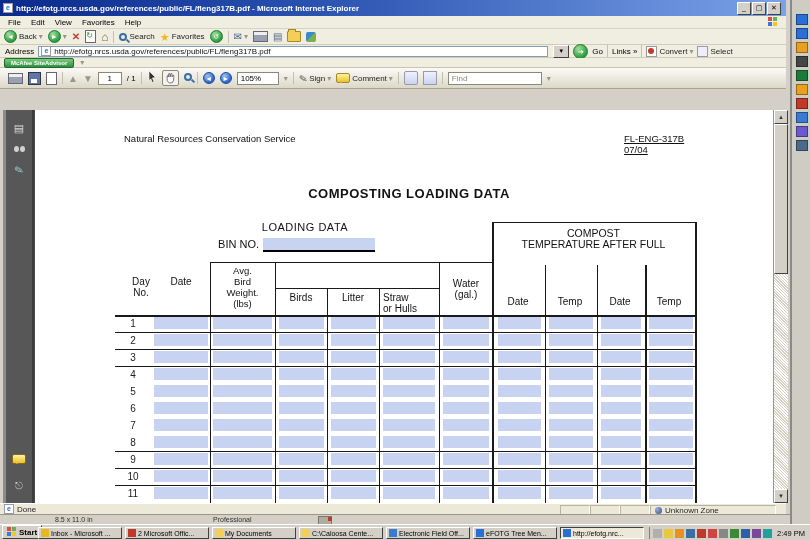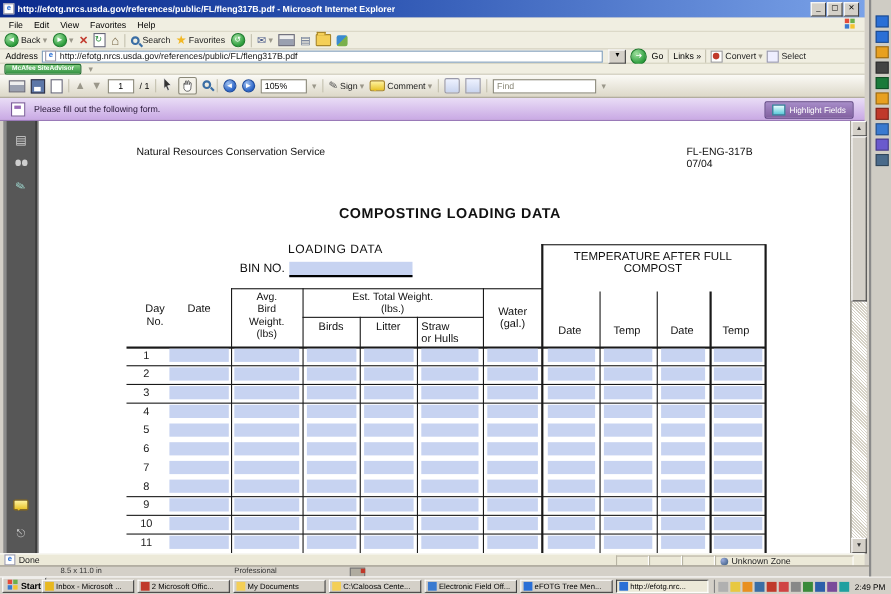--- a/index.html
+++ b/index.html
@@ -270,71 +270,59 @@
         <span class="graytri">▾</span>
     </span>
     <span class="sep"></span>
     <span class="layoutbtn toolpressed" style="padding:0;"></span>
     <span class="layoutbtn"></span>
     <span class="sep"></span>
     <span class="pdfbox" style="width:86px;color:#8a8878;"><span>Find</span></span>
     <span class="graytri">▾</span>
   </div>
 
-  <div class="abs" id="messagebar">
-    <span id="msgicon"></span>
-    <span style="font-size:8px;">Please fill out the following form.</span>
-    <span id="highlightbtn">
-      <span class="hlicon"></span>
-      <span>Highlight Fields</span>
-    </span>
-  </div>
 
   <div class="abs" id="docarea">
     <div class="abs" id="navpanel">
       <span class="navicon" style="top:12px;">▤</span>
       <span class="navicon binocs" style="top:32px;"><i></i><i></i></span>
       <span class="navicon" style="top:54px;color:#9ad0c8;transform:rotate(-15deg);">✎</span>
       <span class="navicon" style="top:344px;"><span class="bubble" style="border-color:#8a6a1a;"></span></span>
       <span class="navicon" style="top:370px;font-size:10px;color:#cfcfcf;">⎋</span>
     </div>
 
     <div class="abs" id="page">
 
       <div class="doctext" style="left:89px;top:24px;font-size:9.5px;line-height:10.5px;">
         <div>Natural Resources Conservation Service</div>
       </div>
-      <div class="doctext" style="left:589px;top:24px;font-size:9.5px;line-height:10.5px;">
+      <div class="doctext" style="left:589px;top:24px;font-size:9.5px;line-height:10.5px;text-decoration:underline;">
         <div>FL-ENG-317B</div>
         <div>07/04</div>
       </div>
       <div class="doctext" id="doctitle" style="left:174px;top:76px;width:400px;text-align:center;">COMPOSTING LOADING DATA</div>
 
       <div class="thdr" style="left:170px;top:112px;width:200px;font-size:11px;letter-spacing:.5px;">LOADING DATA</div>
       <div class="thdr" style="left:150px;top:129px;width:74px;text-align:right;font-size:11px;">BIN NO.</div>
       <div class="bluefield" style="left:228px;top:128px;width:112px;height:12px;border-bottom:2px solid #000;"></div>
       <div class="thdr" style="left:457px;top:118px;width:203px;font-size:10.5px;">
+          <div>COMPOST</div>
           <div>TEMPERATURE AFTER FULL</div>
-          <div>COMPOST</div>
         </div>
 
       <div class="thdr" style="left:82px;top:166px;width:40px;text-align:center;padding-left:4px;">
           <div>Day</div>
           <div>No.</div>
         </div>
       <div class="thdr" style="left:122px;top:166px;width:48px;">Date</div>
       <div class="thdr" style="left:176px;top:155px;width:63px;font-size:9.5px;line-height:11px;">
           <div>Avg.</div>
           <div>Bird</div>
           <div>Weight.</div>
           <div>(lbs)</div>
-        </div>
-      <div class="thdr" style="left:240px;top:155px;width:164px;font-size:9.5px;line-height:11px;">
-          <div>Est. Total Weight.</div>
-          <div>(lbs.)</div>
         </div>
       <div class="thdr" style="left:244px;top:182px;width:44px;">Birds</div>
       <div class="thdr" style="left:296px;top:182px;width:44px;">Litter</div>
       <div class="thdr" style="left:346px;top:182px;width:56px;line-height:11px;text-align:left;padding-left:2px;">
           <div>Straw</div>
           <div>or Hulls</div>
         </div>
       <div class="thdr" style="left:408px;top:168px;width:46px;line-height:11px;">
           <div>Water</div>
           <div>(gal.)</div>

